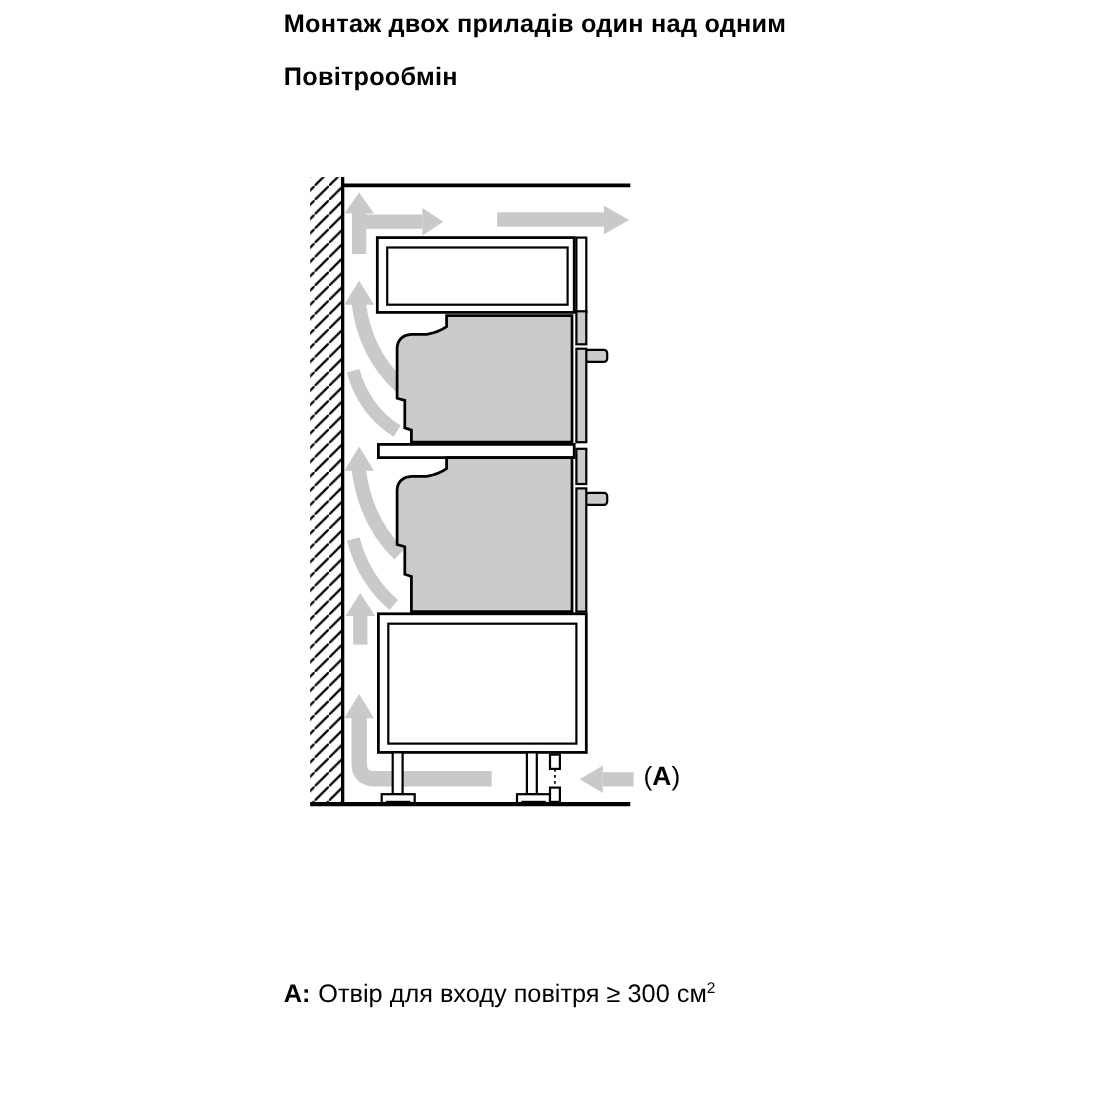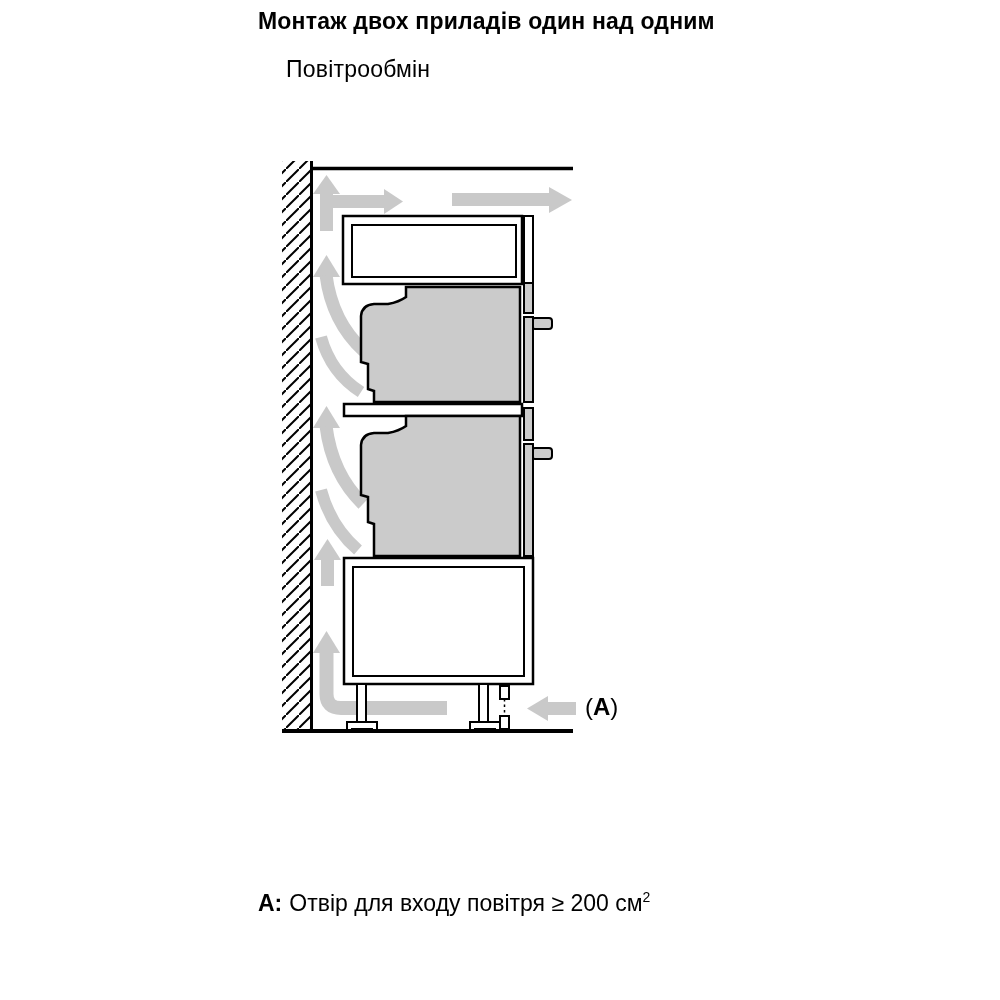--- a/index.html
+++ b/index.html
@@ -6,21 +6,21 @@
     --line:#000000;
     --arrow:#c9c9c9;
     --appliance:#cbcbcb;
     --page-bg:#ffffff;
   }
   *{margin:0;padding:0;box-sizing:border-box;}
   html,body{width:1000px;height:1000px;background:var(--page-bg);overflow:hidden;}
   body{font-family:"Liberation Sans","DejaVu Sans",sans-serif;color:var(--line);position:relative;}
   .abs{position:absolute;text-align:right;}
   .page-title{left:258px;top:8px;font-size:23px;font-weight:bold;letter-spacing:.2px;white-space:nowrap;}
-  .section-subtitle{left:258px;top:56px;font-size:23px;font-weight:normal;letter-spacing:.2px;margin-left:28px;}
+  .section-subtitle{left:258px;top:56px;font-size:23px;font-weight:bold;letter-spacing:.2px;}
   .diagram-wrap{left:0;top:0;width:1000px;height:1000px;}
   svg{display:block;}
   .ln{stroke:var(--line);fill:none;}
   .fill-arrow{fill:var(--arrow);}
   .stroke-arrow{stroke:var(--arrow);fill:none;}
   .part{fill:var(--page-bg);stroke:var(--line);}
   .gray{fill:var(--appliance);stroke:var(--line);}
   .solid{fill:var(--line);stroke:none;}
   .callout-a{left:585px;top:693px;font-size:24px;white-space:nowrap;}
   .callout-a .b{font-weight:bold;}
@@ -129,13 +129,13 @@
     <g>
       <rect x="500" y="686" width="9" height="13" class="part" stroke-width="2"></rect>
       <rect x="500" y="716" width="9" height="13" class="part" stroke-width="2"></rect>
       <path d="M504.5,699 V716" class="ln" stroke-width="1.5" stroke-dasharray="2.5,3"></path>
     </g>
   </svg>
 
   <span class="abs callout-a"><span>(</span><span class="b">A</span><span>)</span></span>
 </div>
 
-<p class="abs caption"><span class="b">A:</span><span>Отвір для входу повітря ≥ 200 см</span><sup>2</sup></p>
+<p class="abs caption"><span class="b">A:</span><span>Отвір для входу повітря ≥ 300 см</span><sup>2</sup></p>
 
 </body></html>

